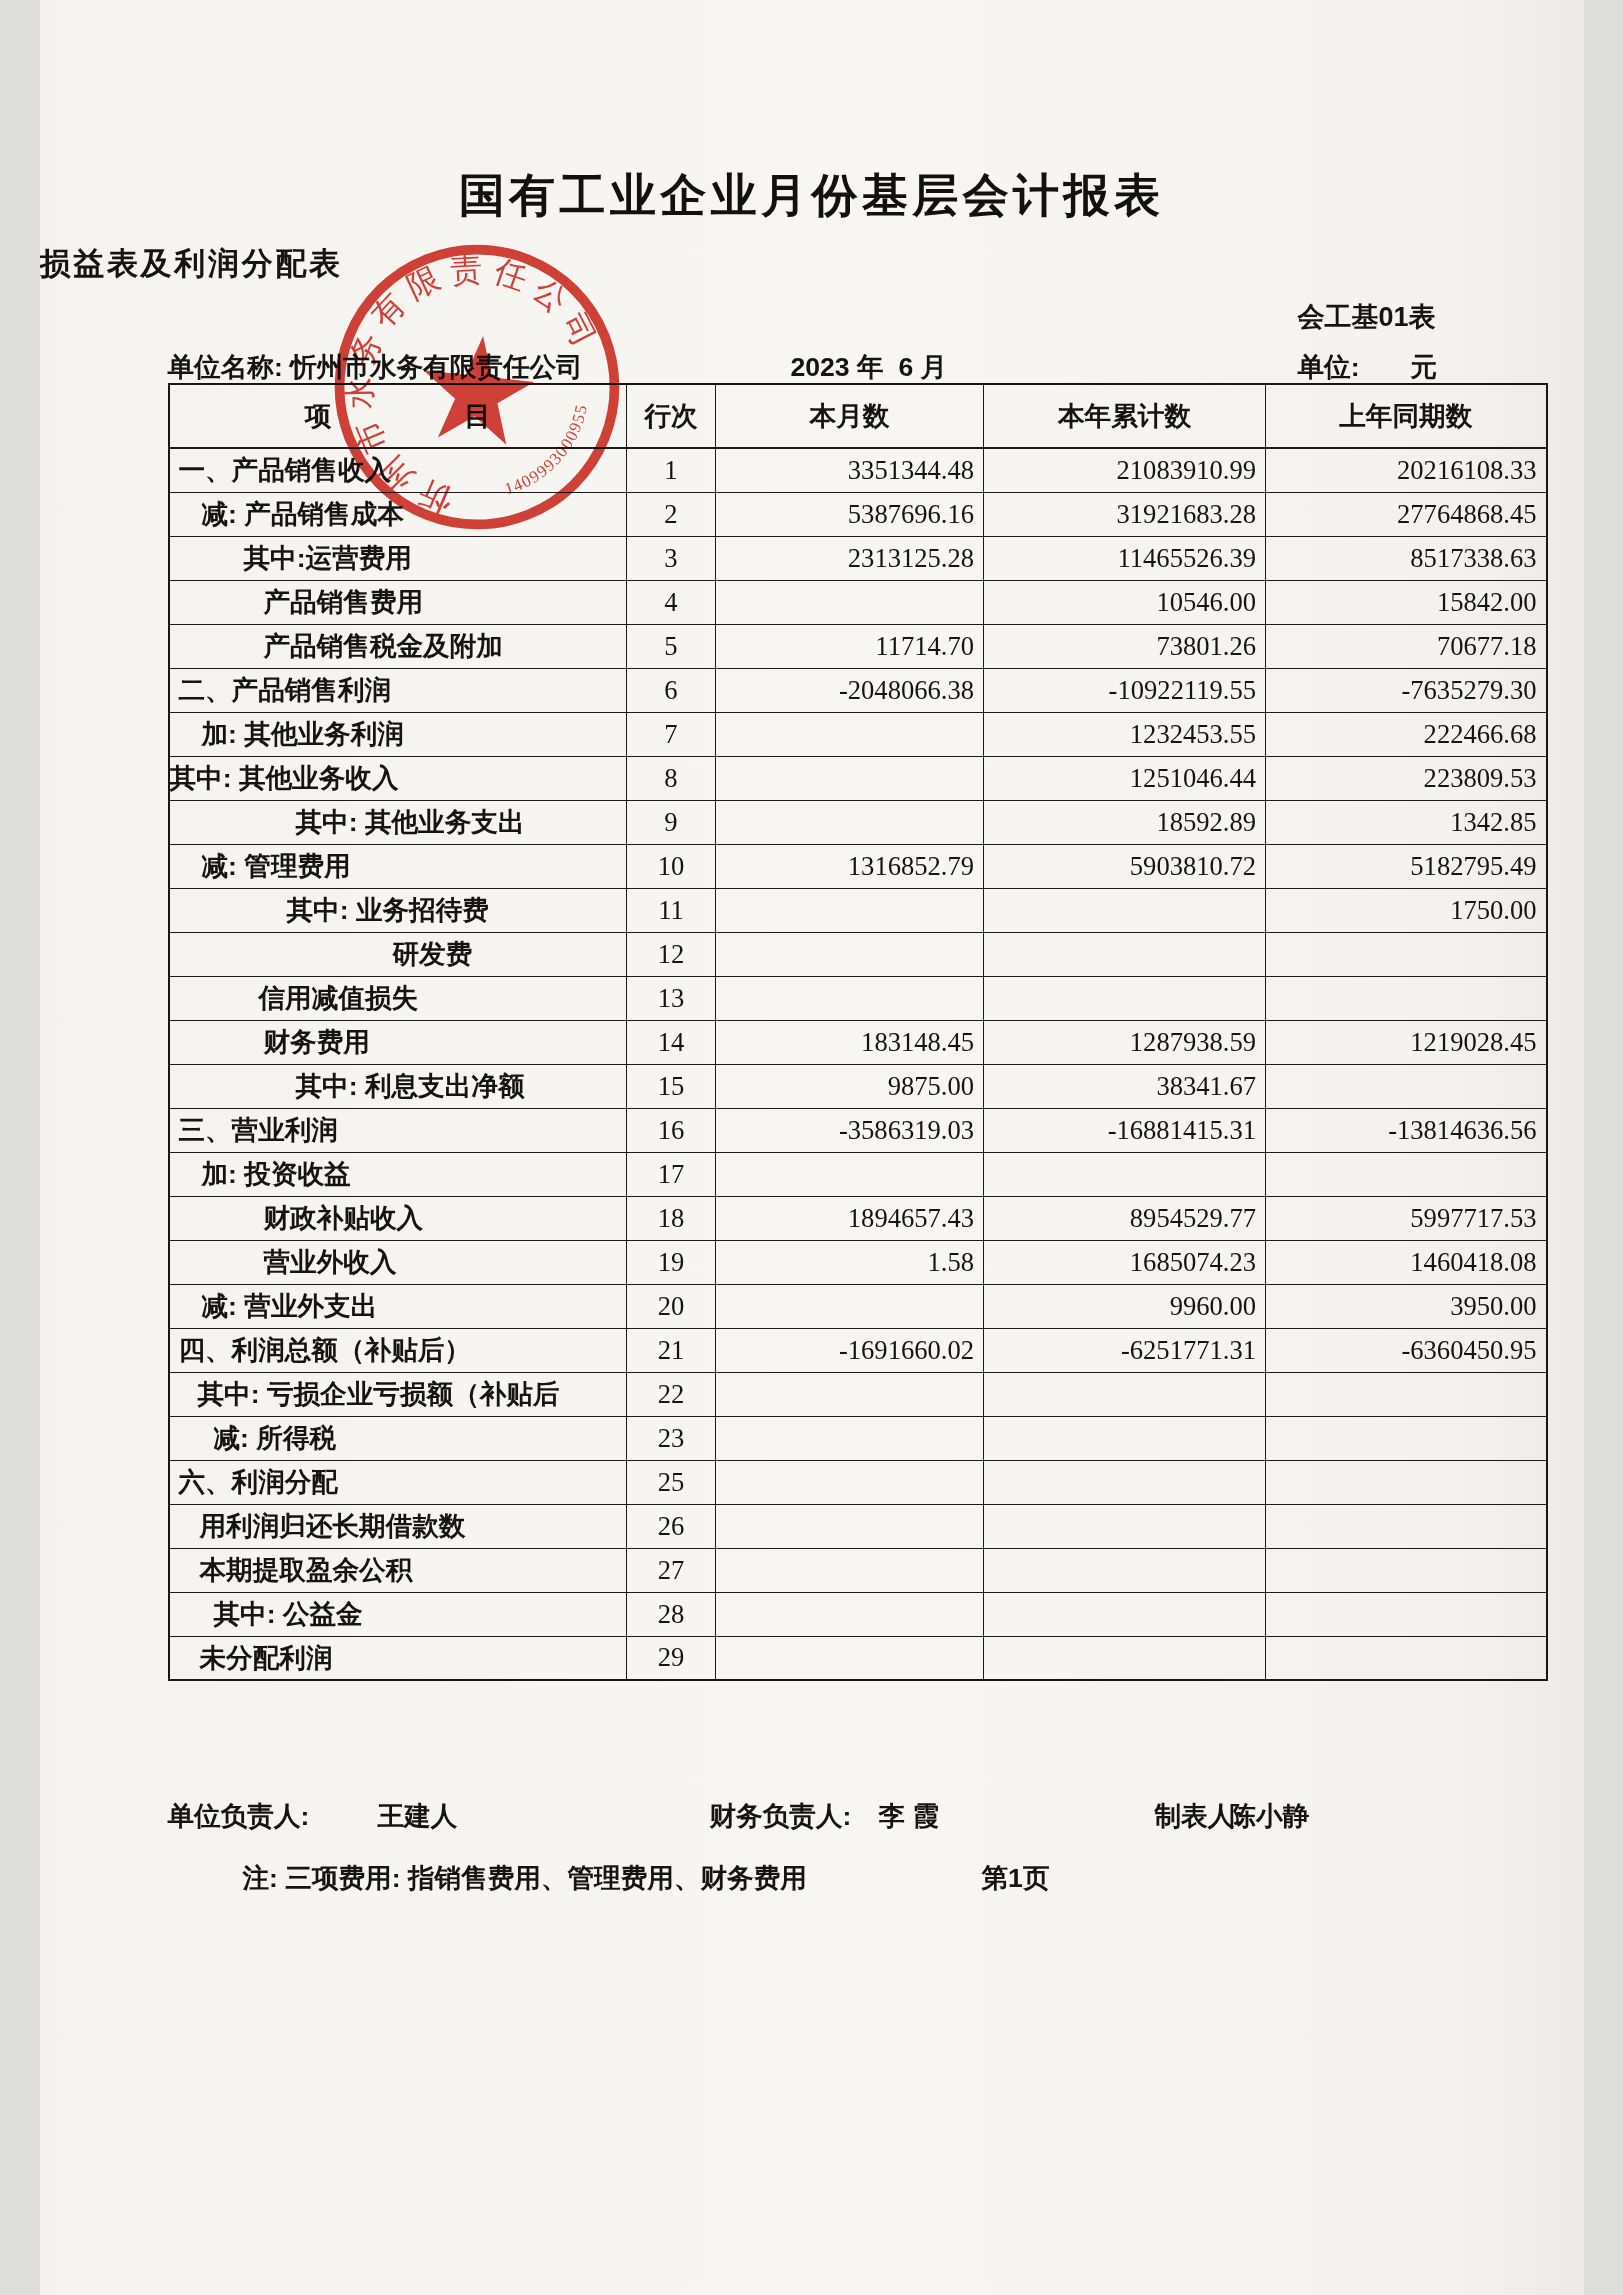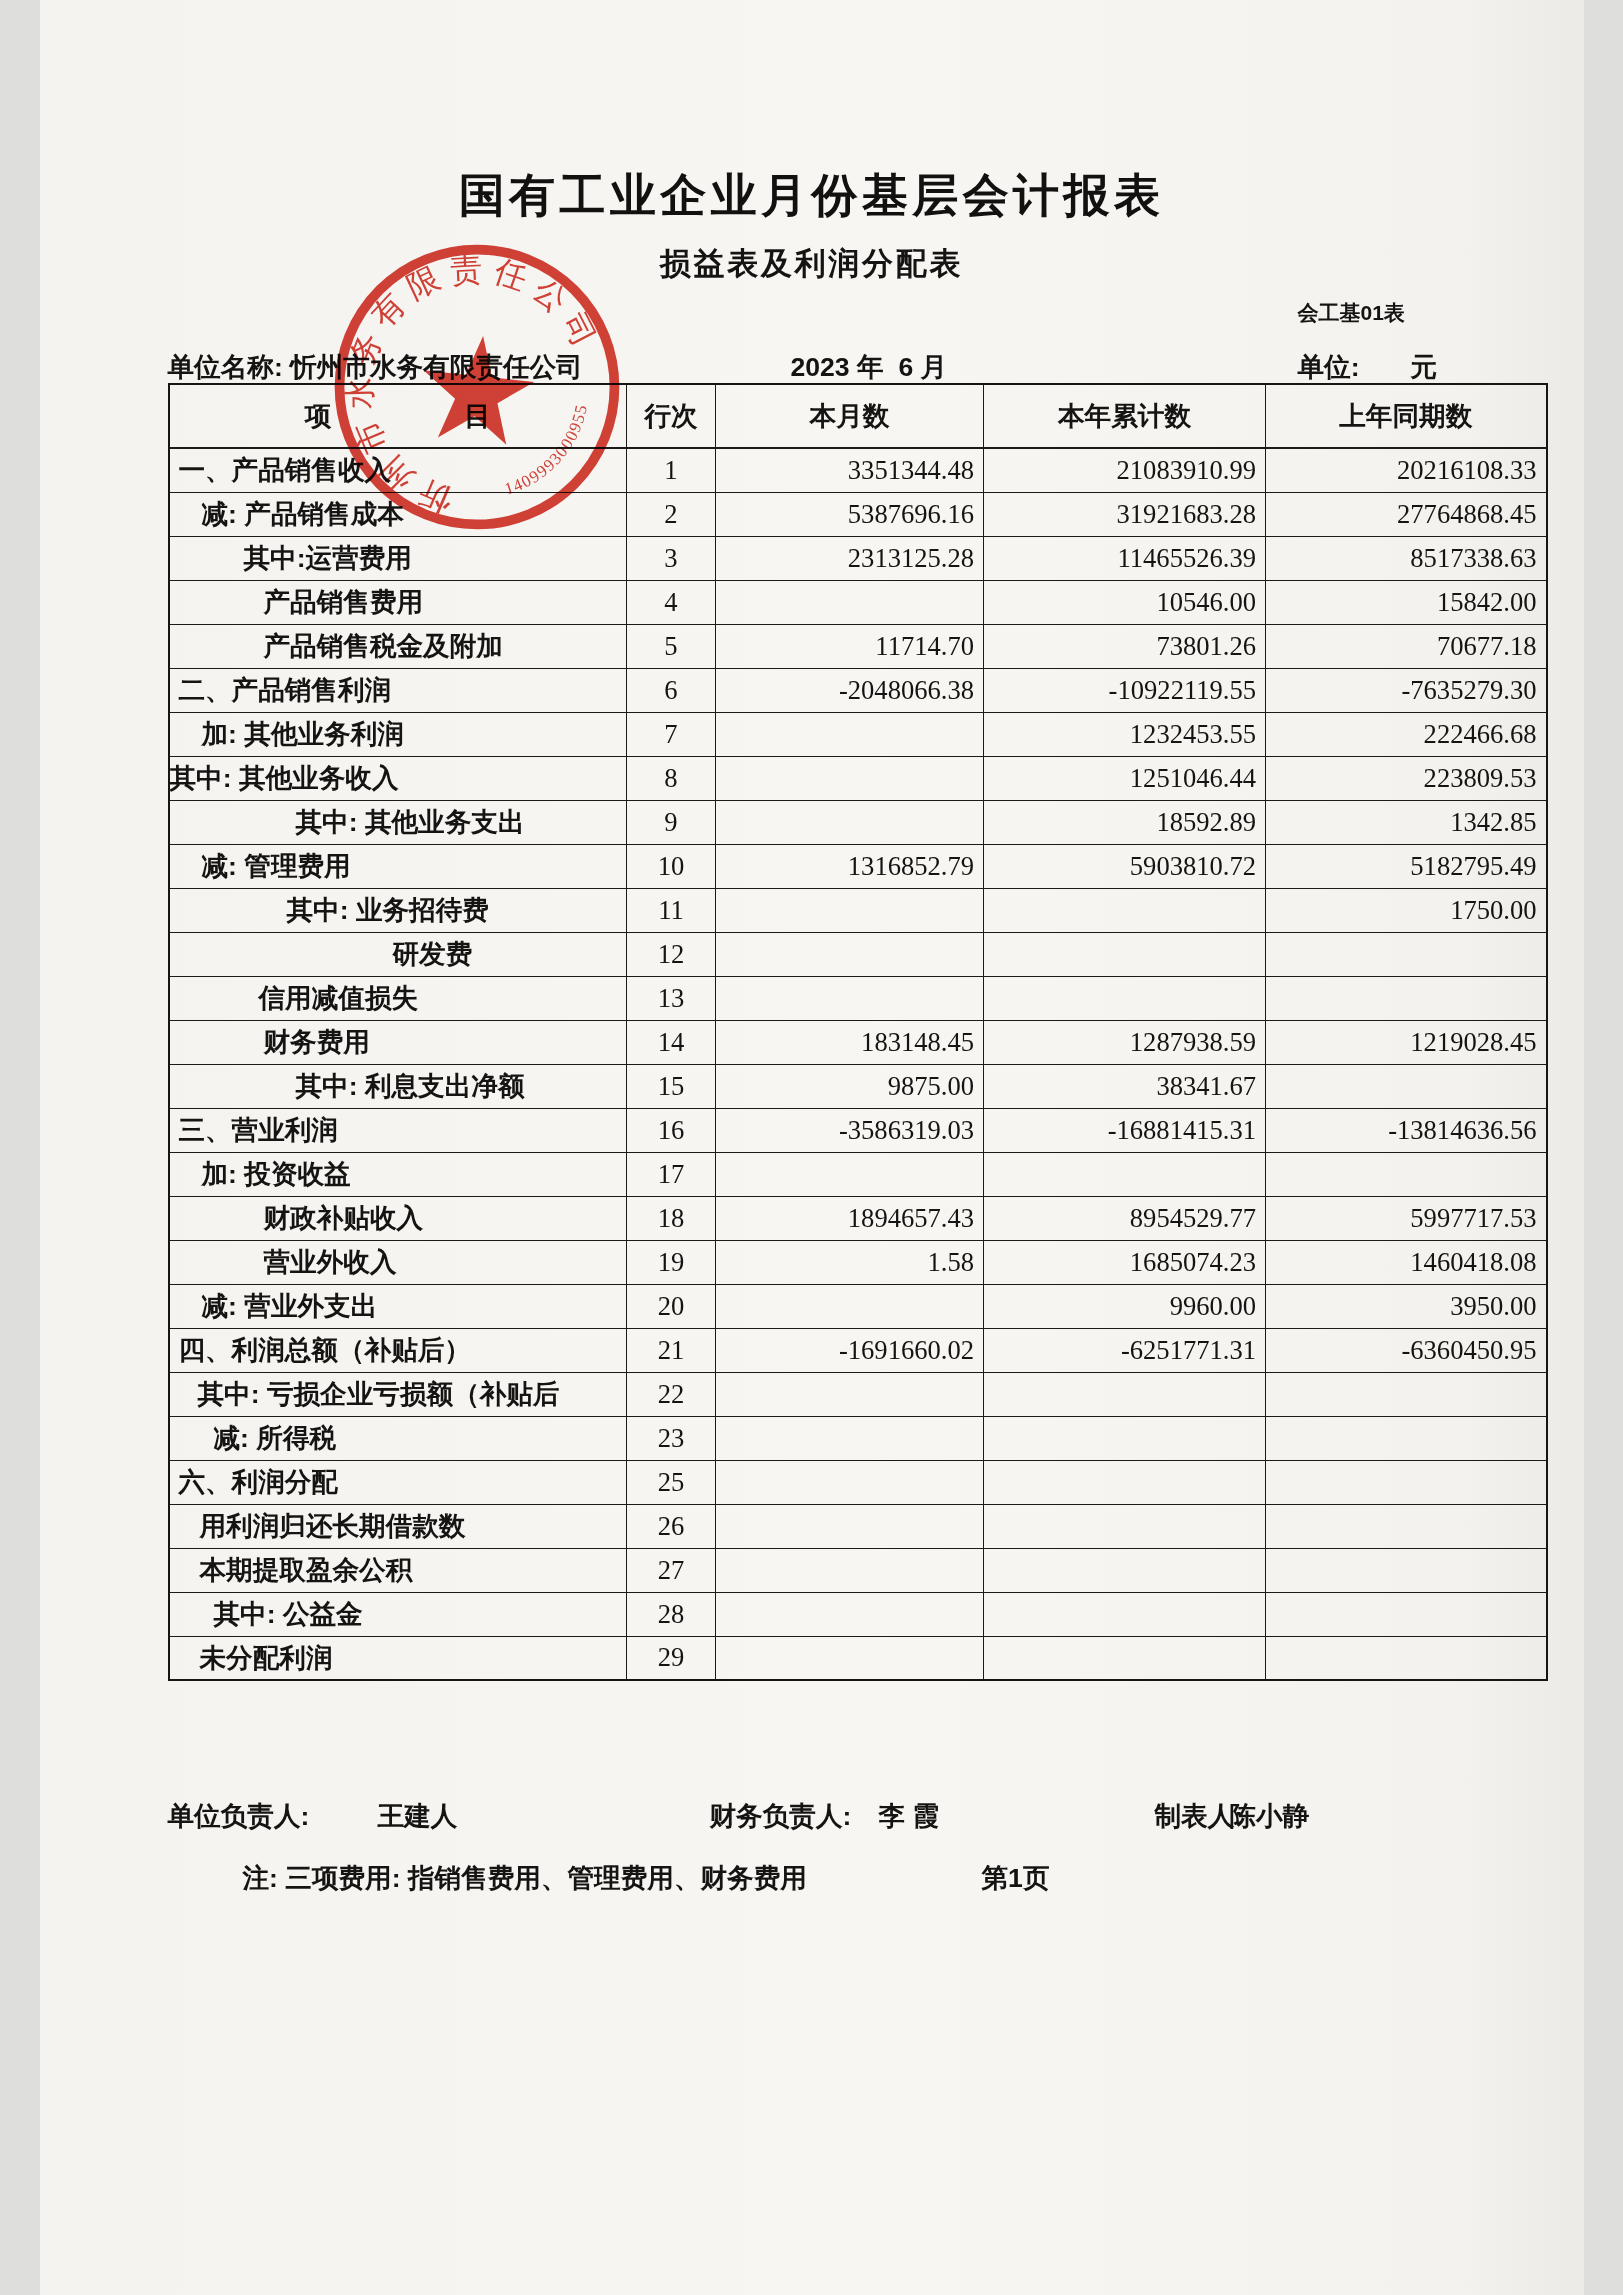--- a/index.html
+++ b/index.html
@@ -15,28 +15,27 @@
   }
   .title {
     position:absolute; top:165px; left:0; width:100%;
     text-align:center;
     font-family:"Liberation Sans", sans-serif;
     font-weight:bold; font-size:46px; letter-spacing:4.4px;
     color:#121110;
   }
   .subtitle {
     position:absolute; top:243px; left:0; width:100%;
-    text-align:center;
     font-family:"Liberation Sans", sans-serif;
     font-weight:bold; font-size:31px; letter-spacing:2.7px;
   }
   .form-code {
     position:absolute; top:299px; left:1258px;
     font-family:"Liberation Sans", sans-serif;
-    font-weight:bold; font-size:21px;
+    font-weight:bold; font-size:27px;
   }
   .info-line span.abs { position:absolute; top:349px; white-space:pre;
     font-family:"Liberation Sans", sans-serif; font-weight:bold; font-size:26.6px; }
   .unit-name-wrap { left:128px; }
   .report-date { left:751px; }
   .unit-measure { left:1258px; }
   .unit-measure .uv { margin-left:51px; }
 
   table.report {
     position:absolute; left:128px; top:383px;

